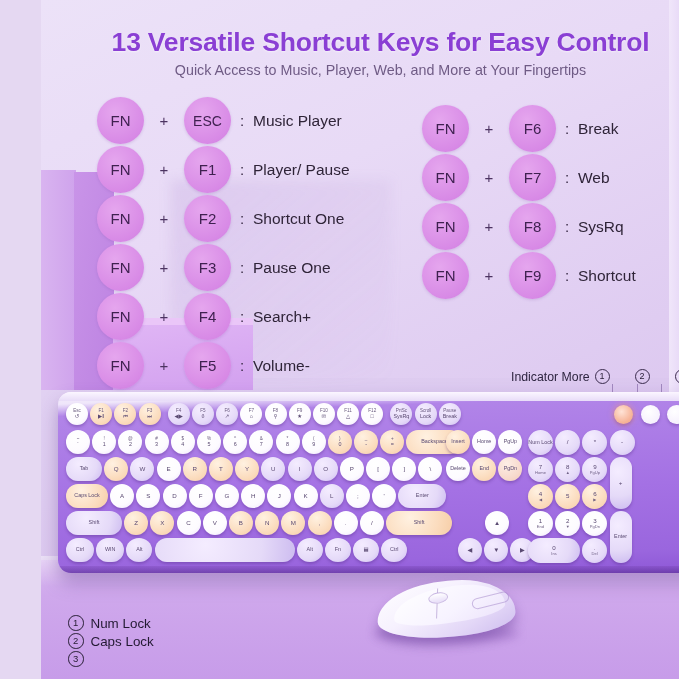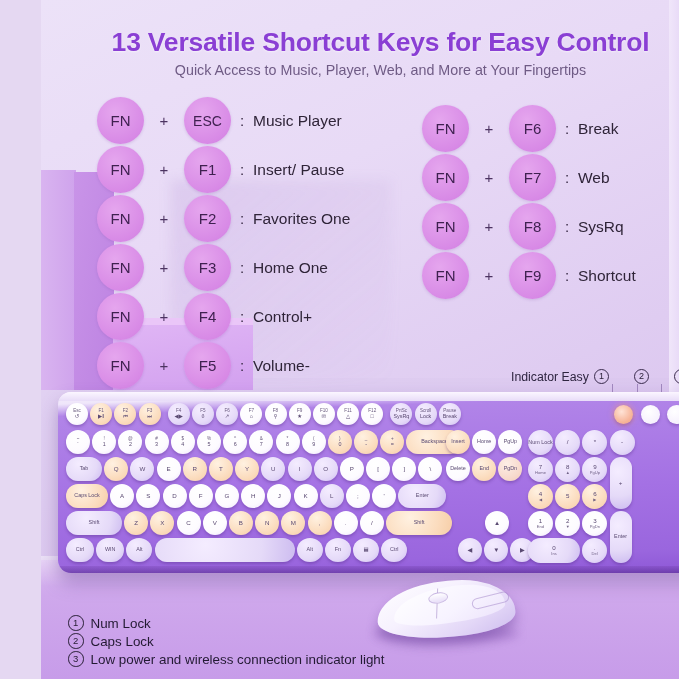--- a/index.html
+++ b/index.html
@@ -153,42 +153,42 @@
         <div class="plus">+</div>
         <div class="kcircle small">ESC</div>
         <div class="colon">:</div>
         <div class="act">Music Player</div>
       </div>
       <div class="srow">
         <div class="kcircle">FN</div>
         <div class="plus">+</div>
         <div class="kcircle">F1</div>
         <div class="colon">:</div>
-        <div class="act">Insert/ Pause</div>
+        <div class="act">Player/ Pause</div>
       </div>
       <div class="srow">
         <div class="kcircle">FN</div>
         <div class="plus">+</div>
         <div class="kcircle">F2</div>
         <div class="colon">:</div>
-        <div class="act">Favorites One</div>
+        <div class="act">Shortcut One</div>
       </div>
       <div class="srow">
         <div class="kcircle">FN</div>
         <div class="plus">+</div>
         <div class="kcircle">F3</div>
         <div class="colon">:</div>
-        <div class="act">Home One</div>
+        <div class="act">Pause One</div>
       </div>
       <div class="srow">
         <div class="kcircle">FN</div>
         <div class="plus">+</div>
         <div class="kcircle">F4</div>
         <div class="colon">:</div>
-        <div class="act">Control+</div>
+        <div class="act">Search+</div>
       </div>
       <div class="srow">
         <div class="kcircle">FN</div>
         <div class="plus">+</div>
         <div class="kcircle">F5</div>
         <div class="colon">:</div>
         <div class="act">Volume-</div>
       </div>
     </div>
   <div class="col col-right" id="col-right">
@@ -216,21 +216,21 @@
       <div class="srow">
         <div class="kcircle">FN</div>
         <div class="plus">+</div>
         <div class="kcircle">F9</div>
         <div class="colon">:</div>
         <div class="act">Shortcut</div>
       </div>
     </div>
 
   <div class="ind-wrap">
-    <span class="ind-label">Indicator Easy</span>
+    <span class="ind-label">Indicator More</span>
     <span class="circnum">1</span>
     <span class="ind-gap"></span>
     <span class="circnum">2</span>
     <span class="ind-gap"></span>
     <span class="circnum">3</span>
   </div>
   <div class="leader" style="left:571px;top:384px;height:22px;"></div>
   <div class="leader" style="left:596px;top:384px;height:22px;"></div>
   <div class="leader" style="left:620px;top:384px;height:22px;"></div>
 
@@ -633,17 +633,16 @@
       <div class="lrow">
         <span class="circnum">1</span>
         <span class="txt">Num Lock</span>
       </div>
       <div class="lrow">
         <span class="circnum">2</span>
         <span class="txt">Caps Lock</span>
       </div>
       <div class="lrow">
         <span class="circnum">3</span>
-        <span class="txt">Low power and wireless connection indicator light</span>
       </div>
     </div>
 
 </div>
 
 </body></html>

